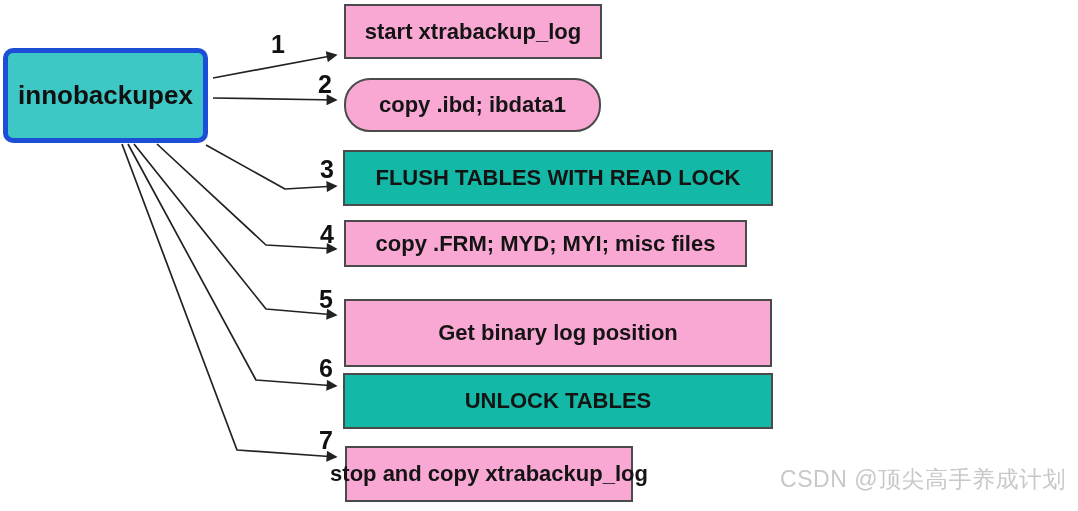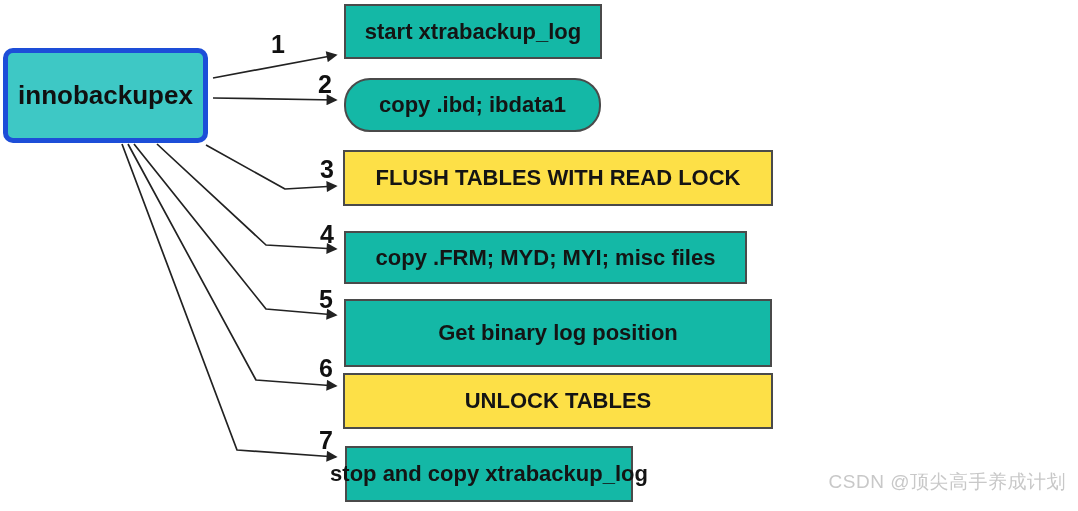--- a/index.html
+++ b/index.html
@@ -42,26 +42,26 @@
     border: 2px solid #4a4a4a;
     display: flex;
     align-items: center;
     justify-content: center;
     font-size: 22px;
     font-weight: bold;
     color: #141414;
     box-sizing: border-box;
     white-space: nowrap;
   }
-  .step.gold { background: #14b8a6; }
-  .step.lock { background: #fde047; }
+  .step.gold { background: #f9a8d4; }
+  .step.lock { background: #14b8a6; }
   .step-1 { left: 344px; top: 4px;   width: 258px; height: 55px; }
   .step-2 { left: 344px; top: 78px;  width: 257px; height: 54px; border-radius: 26px; }
   .step-3 { left: 343px; top: 150px; width: 430px; height: 56px; }
-  .step-4 { left: 344px; top: 231px; width: 403px; height: 53px; }
+  .step-4 { left: 344px; top: 220px; width: 403px; height: 47px; }
   .step-5 { left: 344px; top: 299px; width: 428px; height: 68px; }
   .step-6 { left: 343px; top: 373px; width: 430px; height: 56px; }
   .step-7 { left: 345px; top: 446px; width: 288px; height: 56px; }
   .num {
     position: absolute;
     width: 32px;
     text-align: center;
     font-size: 25px;
     font-weight: bold;
     color: #111111;
@@ -70,21 +70,21 @@
   .num-2 { left: 309px; top: 70px; }
   .num-3 { left: 311px; top: 155px; }
   .num-4 { left: 311px; top: 220px; }
   .num-5 { left: 310px; top: 285px; }
   .num-6 { left: 310px; top: 354px; }
   .num-7 { left: 310px; top: 426px; }
   .watermark {
     position: absolute;
     right: 12px;
     bottom: 16px;
-    font-size: 19px;
+    font-size: 23px;
     color: #c8c8c8;
     letter-spacing: 0.5px;
   }
 </style>
 </head>
 <body>
 
 <div class="canvas">
 
   <svg class="arrows-layer" viewBox="0 0 1078 511" xmlns="http://www.w3.org/2000/svg">

